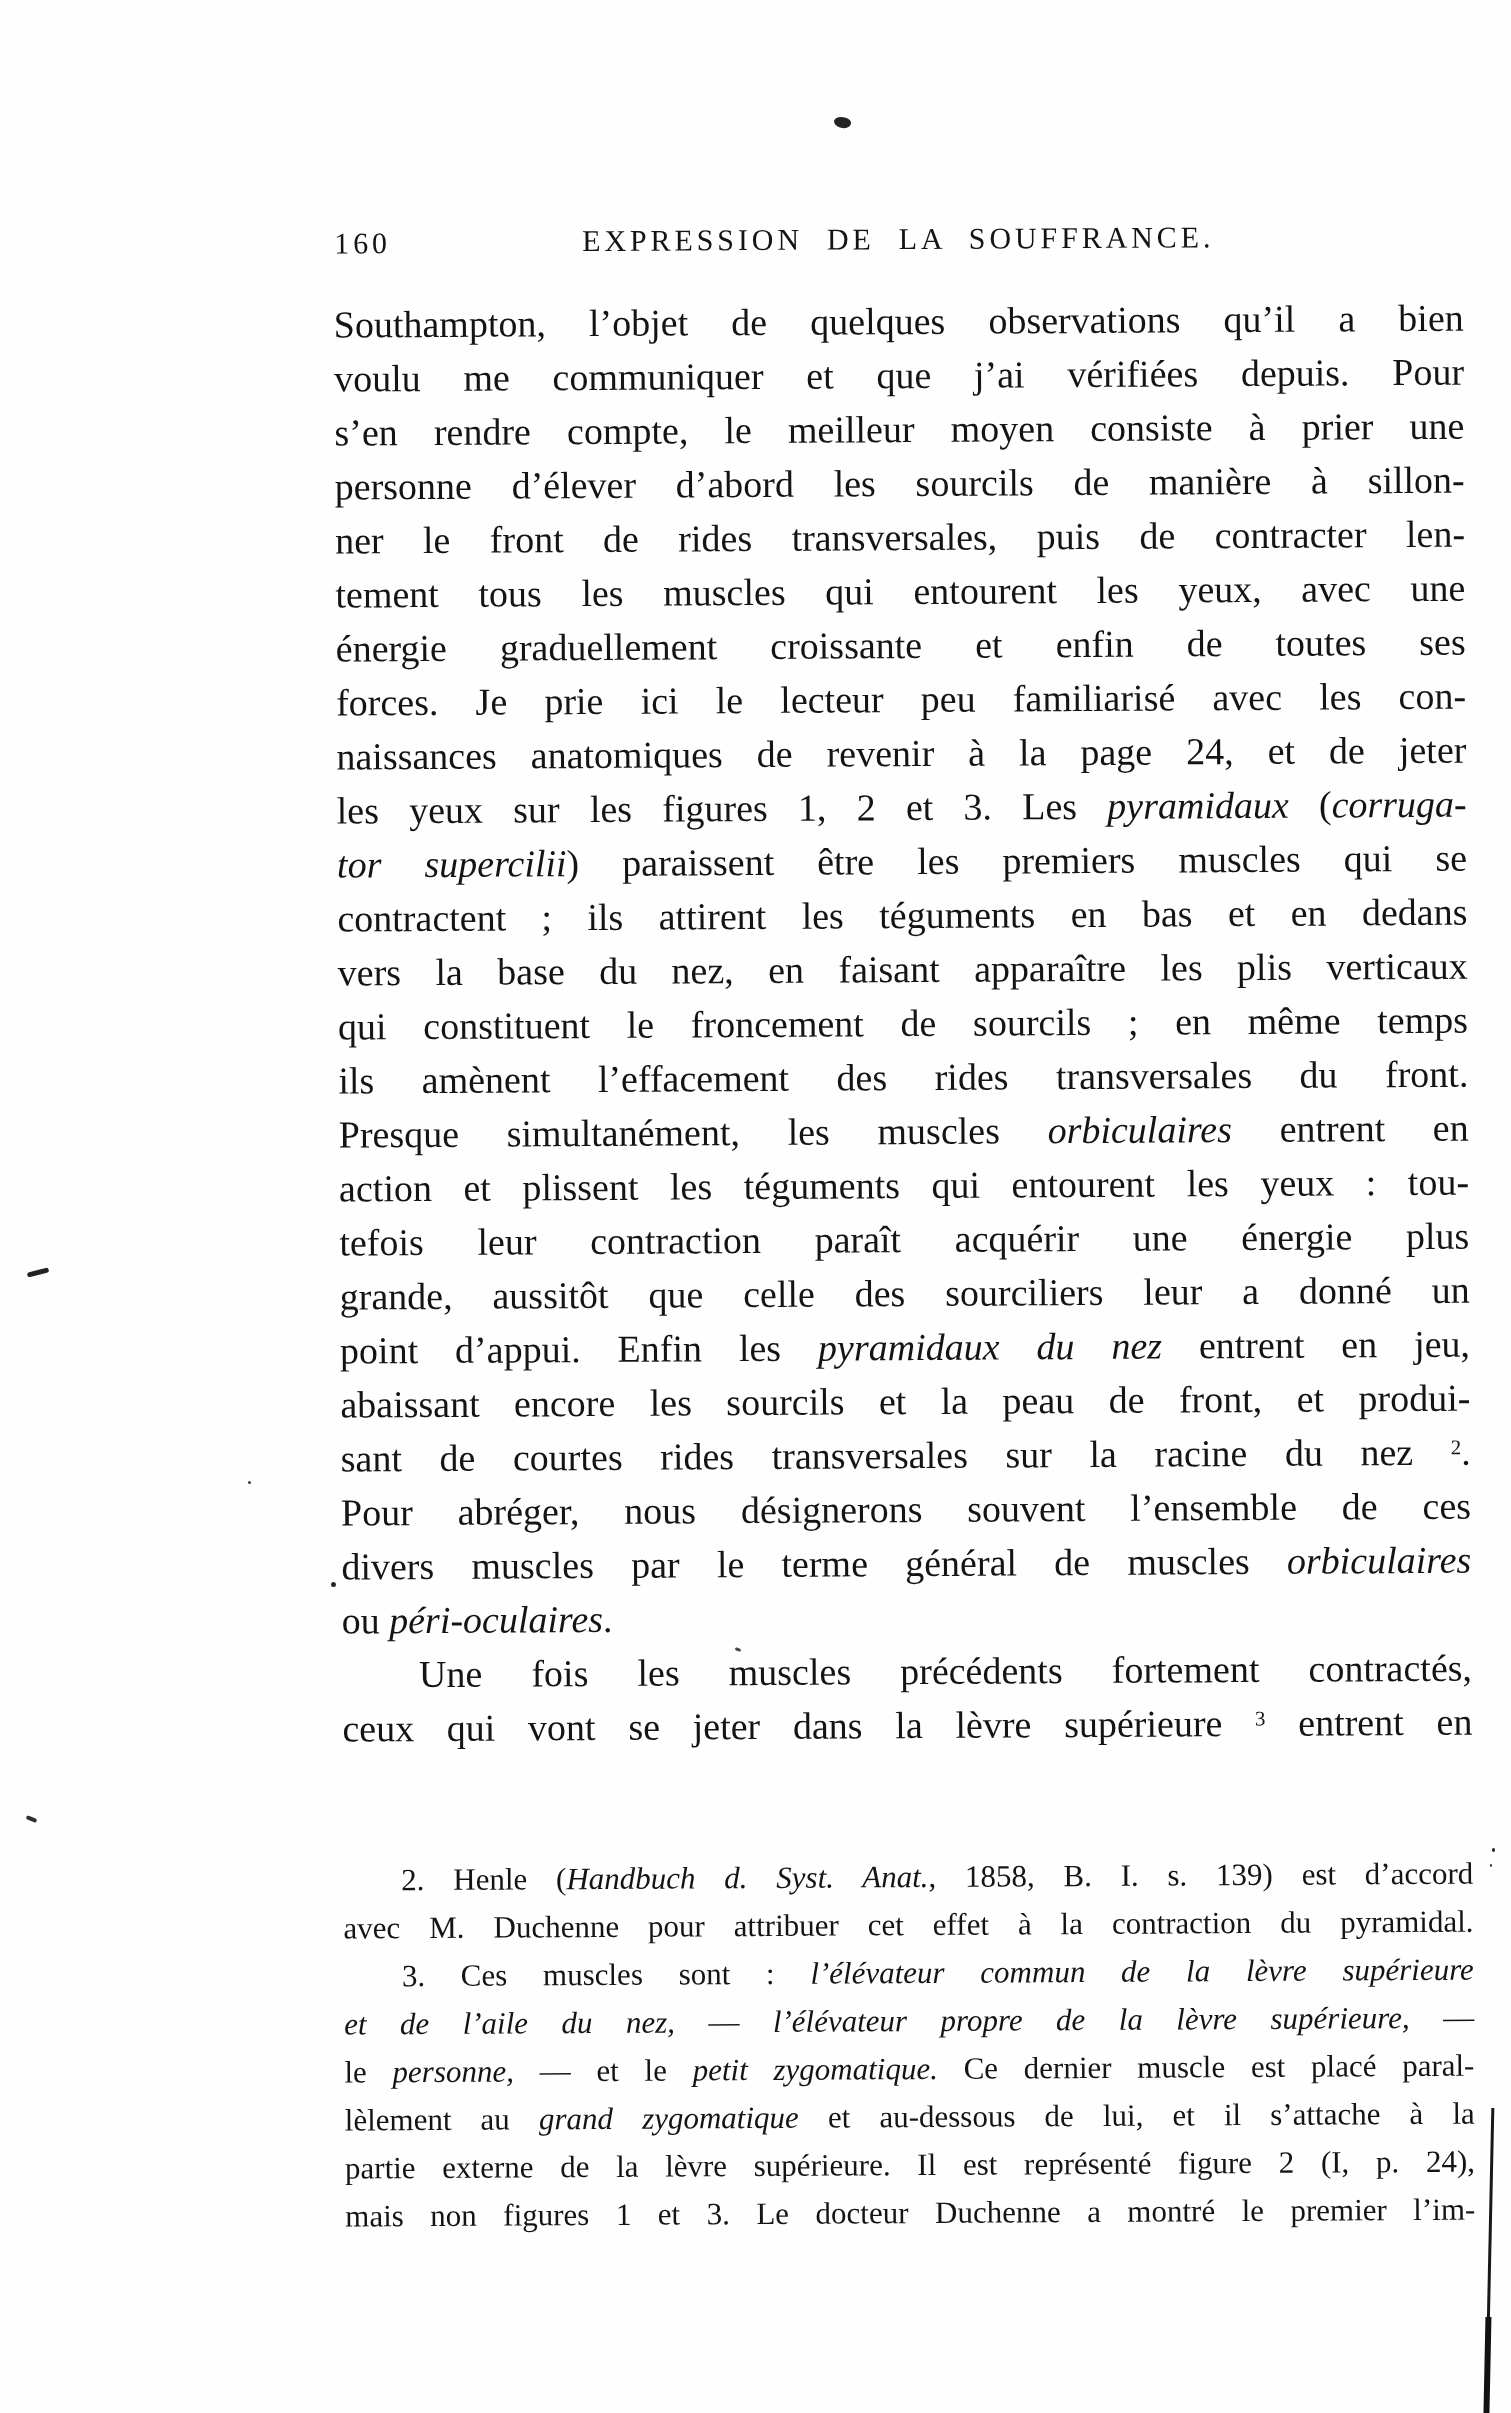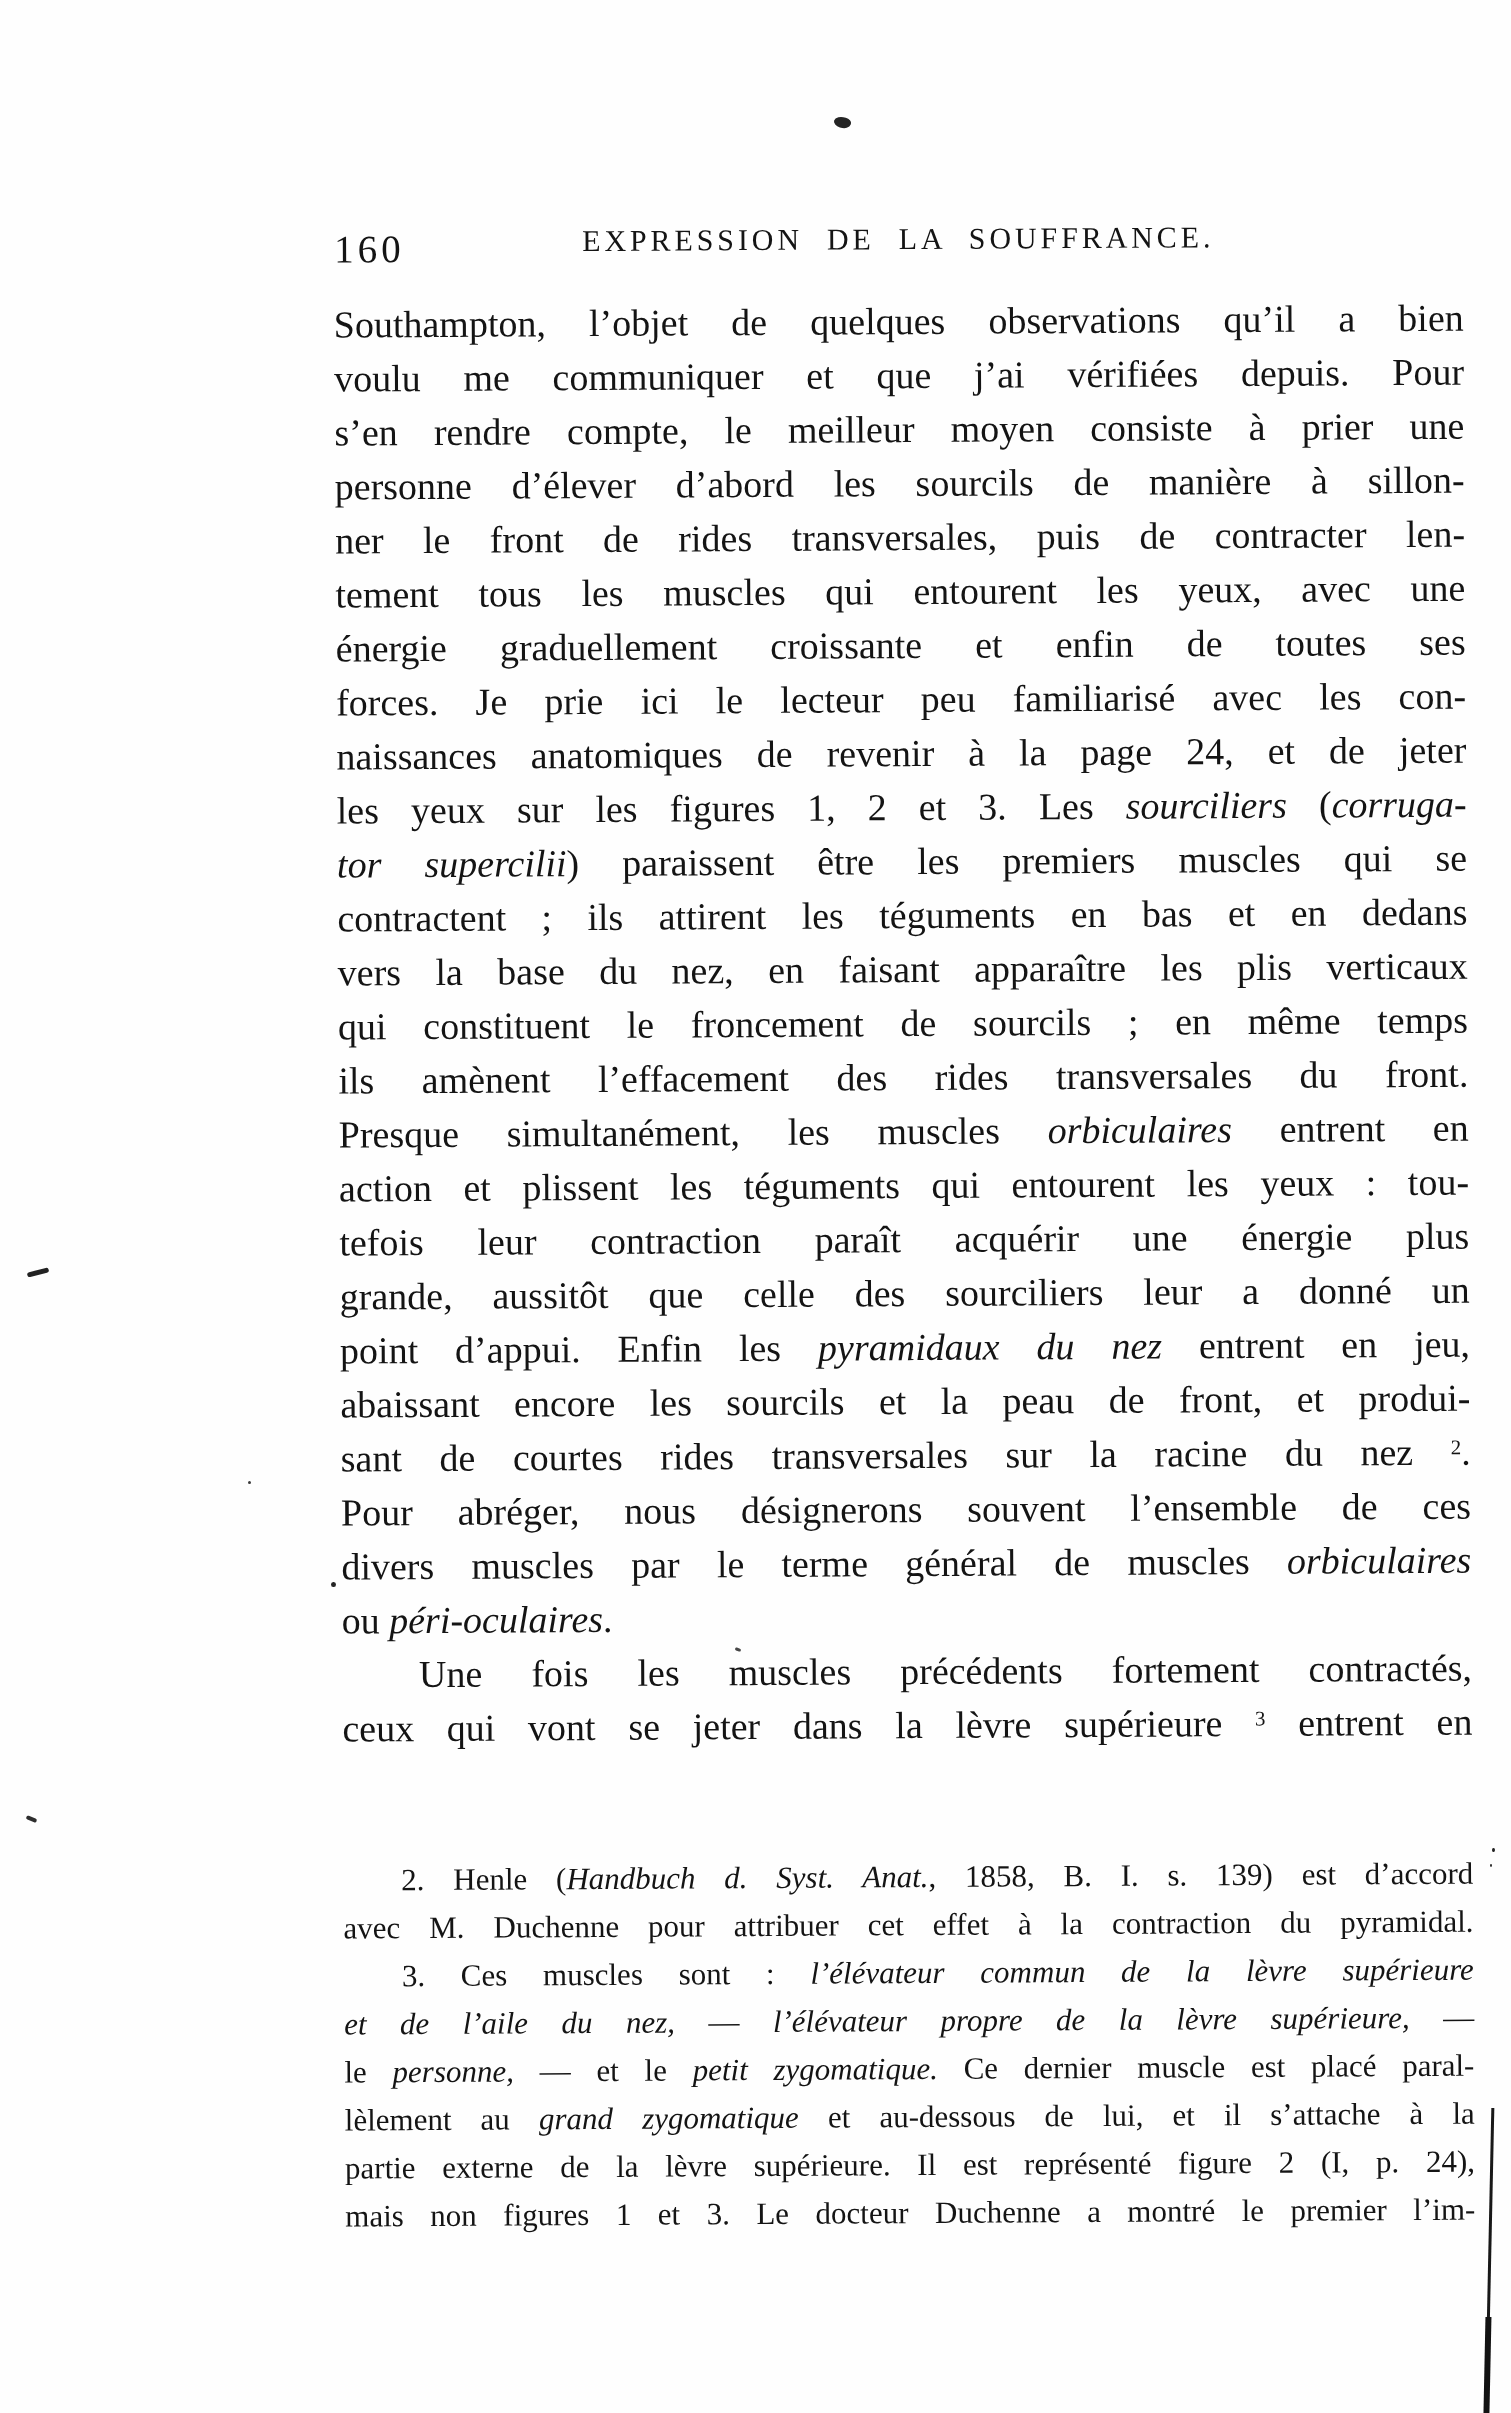--- a/index.html
+++ b/index.html
@@ -3,21 +3,21 @@
 <meta charset="utf-8">
 <style>
   html,body{margin:0;padding:0;}
   body{
     width:1512px;height:2552px;position:relative;overflow:hidden;
     background:#fefefe;color:#141414;
     font-family:"Liberation Serif", serif;
   }
   .scan{position:absolute;left:0;top:0;width:1512px;height:2552px;
         transform:rotate(-0.35deg);transform-origin:50% 40%;}
-  .pagenum{position:absolute;left:339px;top:224px;font-size:39px;letter-spacing:3.9px;}
+  .pagenum{position:absolute;left:339px;top:224px;font-size:30px;letter-spacing:3.9px;}
   .title{position:absolute;left:338px;top:223px;width:1130px;text-align:center;
          font-size:30px;letter-spacing:3.9px;word-spacing:12.6px;}
   .bodycol{position:absolute;left:338px;top:295px;width:1130px;font-size:38px;}
   .bl{height:54px;line-height:54px;text-align:justify;text-align-last:justify;}
   .fncol{position:absolute;left:338px;top:1854px;width:1130px;font-size:31px;}
   .fl{height:48px;line-height:48px;text-align:justify;text-align-last:justify;}
   .indent{text-indent:77px;}
   .findent{text-indent:58px;}
   .nolast{text-align-last:left;}
   .i{font-style:italic;}
@@ -50,21 +50,21 @@
   <div class="bodycol">
     <div class="bl"><span>Southampton, l’objet de quelques observations qu’il a bien</span></div>
     <div class="bl"><span>voulu me communiquer et que j’ai vérifiées depuis. Pour</span></div>
     <div class="bl"><span>s’en rendre compte, le meilleur moyen consiste à prier une</span></div>
     <div class="bl"><span>personne d’élever d’abord les sourcils de manière à sillon-</span></div>
     <div class="bl"><span>ner le front de rides transversales, puis de contracter len-</span></div>
     <div class="bl"><span>tement tous les muscles qui entourent les yeux, avec une</span></div>
     <div class="bl"><span>énergie graduellement croissante et enfin de toutes ses</span></div>
     <div class="bl"><span>forces. Je prie ici le lecteur peu familiarisé avec les con-</span></div>
     <div class="bl"><span>naissances anatomiques de revenir à la page 24, et de jeter</span></div>
-    <div class="bl"><span>les yeux sur les figures 1, 2 et 3. Les </span><span class="i">sourciliers</span><span> (</span><span class="i">corruga-</span></div>
+    <div class="bl"><span>les yeux sur les figures 1, 2 et 3. Les </span><span class="i">pyramidaux</span><span> (</span><span class="i">corruga-</span></div>
     <div class="bl"><span class="i">tor supercilii</span><span>) paraissent être les premiers muscles qui se</span></div>
     <div class="bl"><span>contractent ; ils attirent les téguments en bas et en dedans</span></div>
     <div class="bl"><span>vers la base du nez, en faisant apparaître les plis verticaux</span></div>
     <div class="bl"><span>qui constituent le froncement de sourcils ; en même temps</span></div>
     <div class="bl"><span>ils amènent l’effacement des rides transversales du front.</span></div>
     <div class="bl"><span>Presque simultanément, les muscles </span><span class="i">orbiculaires</span><span> entrent en</span></div>
     <div class="bl"><span>action et plissent les téguments qui entourent les yeux : tou-</span></div>
     <div class="bl"><span>tefois leur contraction paraît acquérir une énergie plus</span></div>
     <div class="bl"><span>grande, aussitôt que celle des sourciliers leur a donné un</span></div>
     <div class="bl"><span>point d’appui. Enfin les </span><span class="i">pyramidaux du nez</span><span> entrent en jeu,</span></div>

